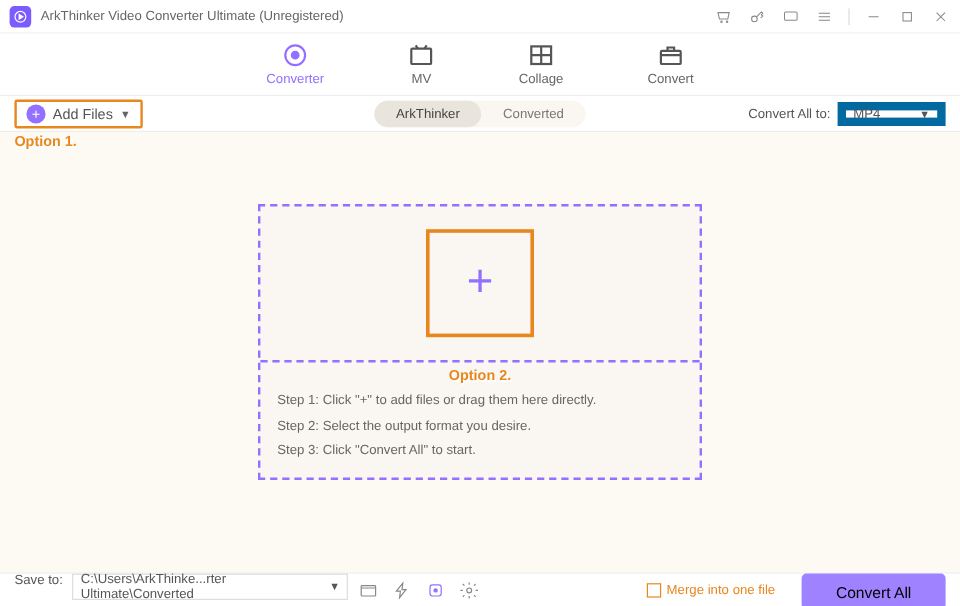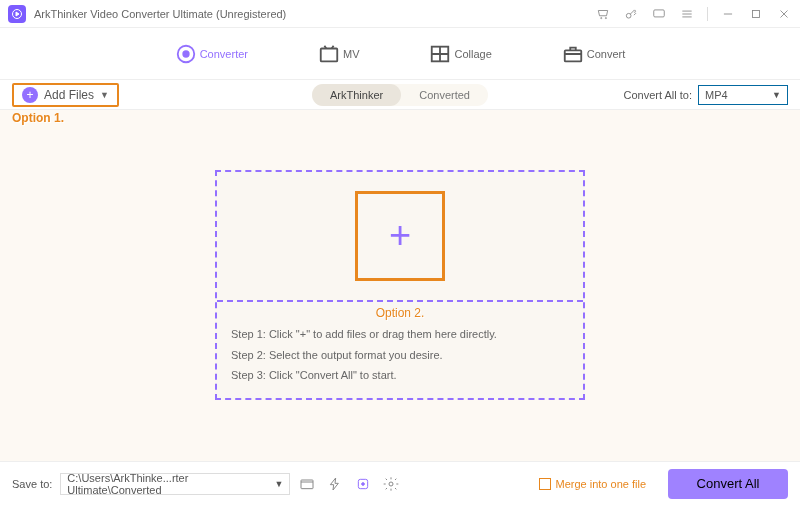--- a/index.html
+++ b/index.html
@@ -6,45 +6,45 @@
 body{width:800px;height:505px;background:#fdf9f3;overflow:hidden;color:#555}
 .titlebar{height:28px;background:#fff;display:flex;align-items:center;padding:0 8px;border-bottom:1px solid #eee}
 .app-icon{width:18px;height:18px;background:#7c5cff;border-radius:4px;display:flex;align-items:center;justify-content:center;margin-right:8px}
 .app-icon svg{width:12px;height:12px}
 .title{font-size:11px;color:#666;flex:1}
 .tb-icons{display:flex;gap:12px;align-items:center}
 .tb-icons span{display:flex;align-items:center;justify-content:center;width:16px;height:16px;color:#888;cursor:pointer}
 .tb-icons svg{width:14px;height:14px}
 .tb-icons .sep{width:1px;height:14px;background:#ddd}
 .navbar{height:52px;background:#fff;display:flex;justify-content:center;gap:70px;align-items:center;border-bottom:1px solid #eee}
-.nav-item{display:flex;flex-direction:row;align-items:center;gap:3px;cursor:pointer;color:#666}
+.nav-item{display:flex;flex-direction:column;align-items:center;gap:3px;cursor:pointer;color:#666}
 .nav-item.active{color:#9370ff}
 .nav-item .ni-icon{width:22px;height:22px;display:flex;align-items:center;justify-content:center}
 .nav-item .ni-icon svg{width:22px;height:22px}
 .nav-item .ni-label{font-size:11px}
 .subbar{height:30px;background:#fff;display:flex;align-items:center;padding:0 12px;position:relative;border-bottom:1px solid #eee}
 .add-files{display:flex;align-items:center;gap:6px;border:2px solid #e8871e;padding:2px 8px;border-radius:2px}
 .plus-circ{width:16px;height:16px;border-radius:50%;background:#9370ff;color:#fff;display:flex;align-items:center;justify-content:center;font-size:12px;line-height:1}
 .af-label{font-size:12px;color:#555}
 .af-arrow{font-size:9px;color:#666}
 .opt1{position:absolute;left:12px;top:31px;font-size:12px;color:#e8871e;font-weight:bold;text-shadow:1px 1px 0 #fff}
 .seg{position:absolute;left:50%;transform:translateX(-50%);display:flex;background:#faf7f1;border-radius:14px;height:22px}
 .seg-item{padding:0 18px;font-size:11px;display:flex;align-items:center;border-radius:14px;cursor:pointer;color:#777}
 .seg-item.active{background:#eae5dc;color:#444}
 .convert-to{position:absolute;right:12px;display:flex;align-items:center;gap:6px}
 .convert-to .lbl{font-size:11px;color:#555}
-.format-sel{width:90px;height:20px;border:1px solid #0369a1;background:#fff;font-size:11px;padding:0 6px;display:flex;align-items:center;justify-content:space-between;cursor:pointer}
+.format-sel{width:90px;height:20px;border:7px solid #0369a1;background:#fff;font-size:11px;padding:0 6px;display:flex;align-items:center;justify-content:space-between;cursor:pointer}
 .main{position:relative;height:350px;display:flex;align-items:center;justify-content:center}
 .dashed{width:370px;border:2px dashed #9370ff;background:#faf7f2}
 .drop{height:130px;display:flex;align-items:center;justify-content:center;border-bottom:2px dashed #9370ff;position:relative}
 .plus-box{width:90px;height:90px;border:3px solid #e8871e;display:flex;align-items:center;justify-content:center;cursor:pointer}
 .plus-box .pl{font-size:38px;color:#9370ff;font-weight:200}
-.opt2{position:absolute;bottom:-20px;left:50%;transform:translateX(-50%);font-size:12px;color:#e8871e;font-weight:normal;text-shadow:1px 1px 0 #fff}
+.opt2{position:absolute;bottom:-20px;left:50%;transform:translateX(-50%);font-size:12px;color:#e8871e;font-weight:bold;text-shadow:1px 1px 0 #fff}
 .steps{padding:22px 14px 12px;font-size:11px;color:#666;line-height:1.9}
-.bottombar{position:absolute;bottom:0;left:0;right:0;height:44px;background:#fff;border-top:1px solid #eee;display:flex;align-items:center;padding:0 12px;gap:8px}
+.bottombar{position:absolute;bottom:0;left:0;right:0;height:28px;background:#fff;border-top:1px solid #eee;display:flex;padding:0 12px;gap:8px}
 .save-lbl{font-size:11px;color:#555}
 .path-sel{flex:0 0 230px;height:22px;border:1px solid #ddd;display:flex;align-items:center;justify-content:space-between;padding:0 6px;font-size:11px;color:#555;cursor:pointer}
 .bb-icons{display:flex;gap:10px;align-items:center}
 .bb-icons span{width:18px;height:18px;display:flex;align-items:center;justify-content:center;color:#888;cursor:pointer}
 .bb-icons svg{width:16px;height:16px}
 .bb-icons .on{color:#9370ff}
 .merge{margin-left:auto;display:flex;align-items:center;gap:5px;font-size:11px;color:#e8871e}
 .merge .cb{width:12px;height:12px;border:1.5px solid #e8871e}
 .convert-btn{width:120px;height:30px;background:#9f82ff;color:#000000;border:none;border-radius:4px;font-size:13px;cursor:pointer;margin-left:14px}
 </style>

